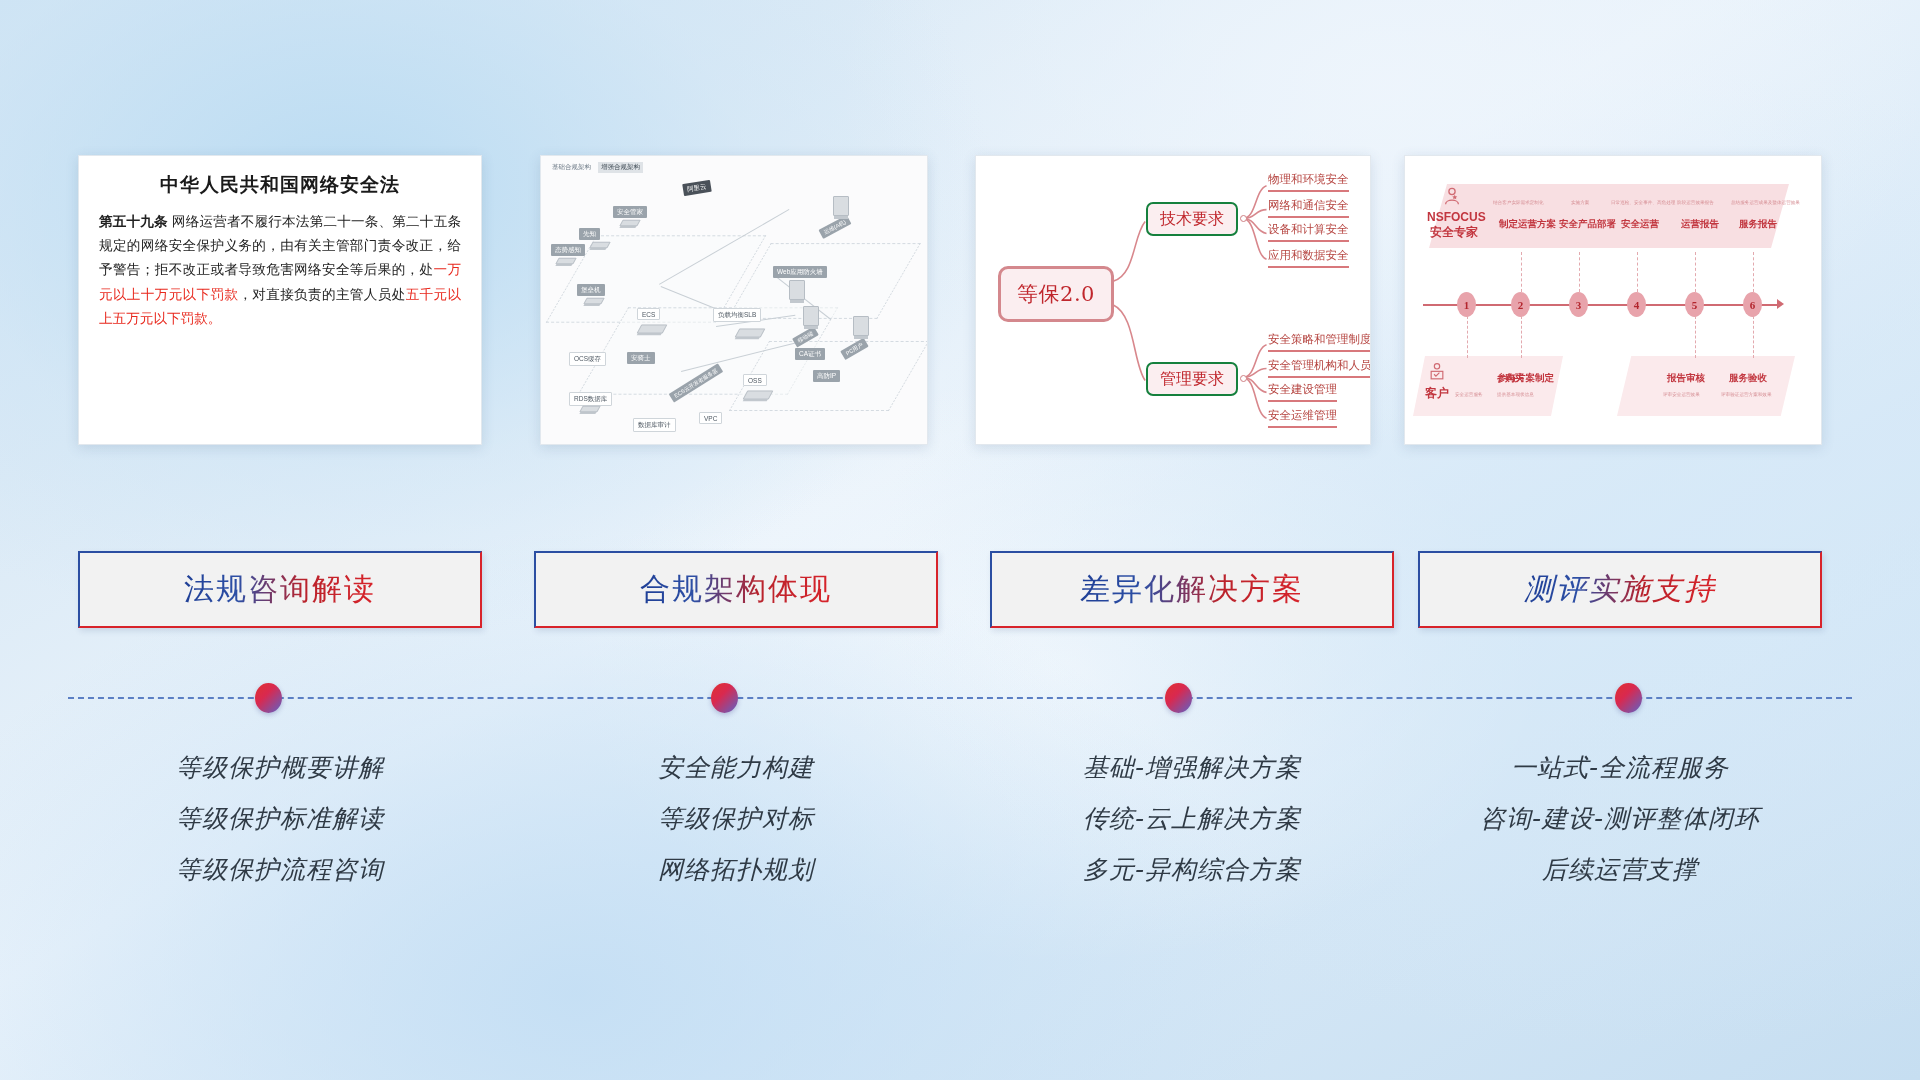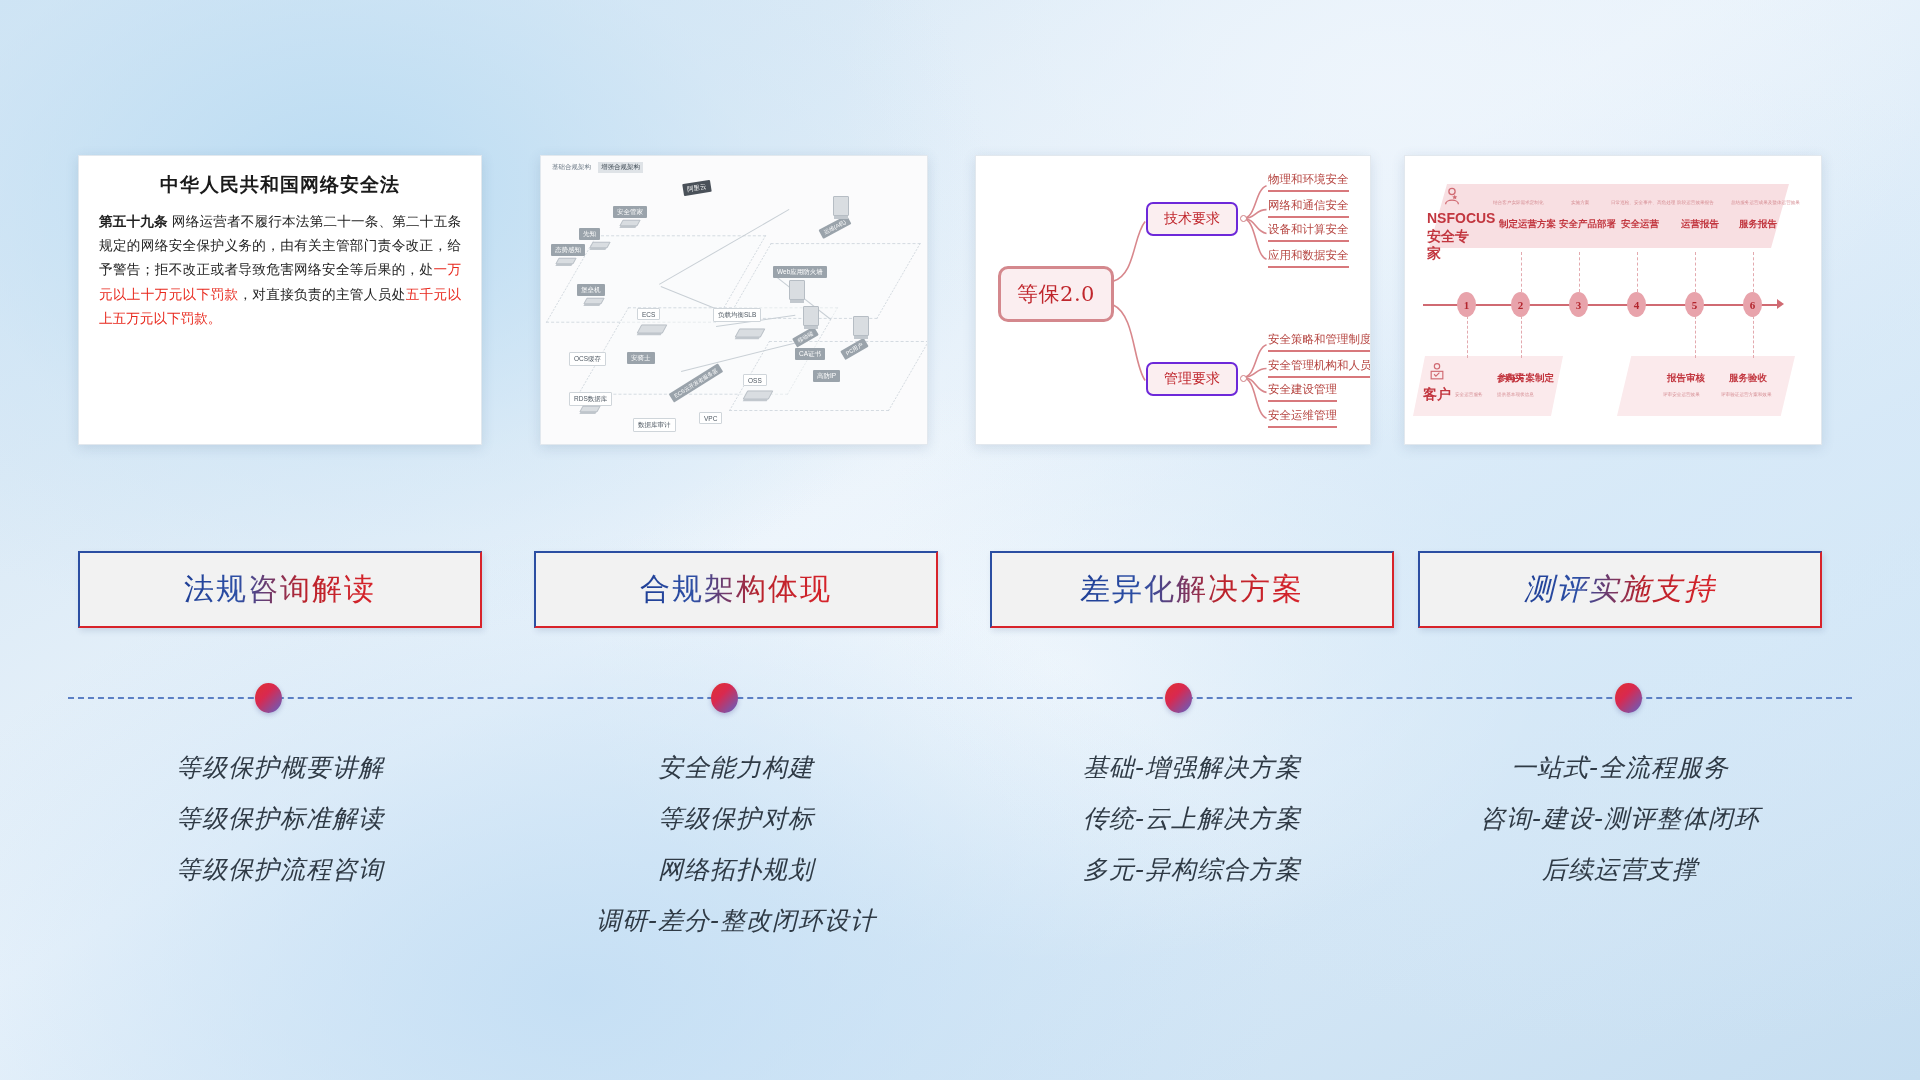--- a/index.html
+++ b/index.html
@@ -71,23 +71,23 @@
   .mind { position:relative; width:100%; height:100%; padding:10px; }
   .mm-root {
     position:absolute; left:22px; top:110px; width:116px; height:56px;
     background:#fbeef0; border:3px solid #d4888d; border-radius:10px;
     display:flex; align-items:center; justify-content:center;
     color:#c0272d; font-size:21px; font-weight:500; letter-spacing:.5px;
     font-family:"DejaVu Serif","Liberation Serif",serif;
   }
   .mm-branch {
     position:absolute; width:92px; height:34px;
-    background:#fbeef0; border:2px solid #6d28d9; border-radius:7px;
+    background:#fbeef0; border:2px solid #15803d; border-radius:7px;
     display:flex; align-items:center; justify-content:center;
-    color:#c0272d; font-size:14px;
+    color:#c0272d; font-size:16px;
     font-family:"DejaVu Serif","Liberation Serif",serif;
   }
   .mm-b1 { left:170px; top:46px; }
   .mm-b2 { left:170px; top:206px; }
   .mm-leaf {
     position:absolute; color:#b5433f; font-size:11.5px; white-space:nowrap;
     padding-bottom:3px; border-bottom:2.5px solid #d8787c;
     font-family:"DejaVu Serif","Liberation Serif",serif;
   }
   .mm-dot {
@@ -112,21 +112,21 @@
               border-left:7px solid #d06a72; border-top:5px solid transparent; border-bottom:5px solid transparent; }
   .tl-node {
     position:absolute; width:19px; height:25px; border-radius:50%;
     background:#e8a3ab; color:#b3262e; font-size:11px; font-weight:700;
     display:flex; align-items:center; justify-content:center; top:136px;
     font-family:"Liberation Serif",serif;
   }
   .tl-dash { position:absolute; width:1px; border-left:1px dashed #e3a9ae; }
   .tl-lbl { position:absolute; color:#c2363f; font-size:9.5px; font-weight:700; white-space:nowrap; }
   .tl-sub { position:absolute; color:#d58d93; font-size:4.6px; white-space:nowrap; }
-  .tl-role { position:absolute; color:#c2363f; font-size:14px; font-weight:700; line-height:1.25; }
+  .tl-role { position:absolute; color:#c2363f; font-size:12px; font-weight:700; text-align:center; line-height:1.25; }
   .tl-icon { position:absolute; color:#d06a72; }
 
   
   .titles { position:absolute; left:0; top:0; width:1920px; height:1080px; }
   .title-box {
     position:absolute; top:551px; height:77px;
     background:#f2f2f2;
     border-top:2px solid #2b4ea2; border-left:2px solid #2b4ea2;
     border-right:2px solid #d8232a; border-bottom:2px solid #d8232a;
     display:flex; align-items:center; justify-content:center;
@@ -369,21 +369,20 @@
 
   <div class="col col-1">
     <div class="line">等级保护概要讲解</div>
     <div class="line">等级保护标准解读</div>
     <div class="line">等级保护流程咨询</div>
   </div>
   <div class="col col-2">
     <div class="line">安全能力构建</div>
     <div class="line">等级保护对标</div>
     <div class="line">网络拓扑规划</div>
-    <div class="line">调研-差分-整改闭环设计</div>
   </div>
   <div class="col col-3">
     <div class="line">基础-增强解决方案</div>
     <div class="line">传统-云上解决方案</div>
     <div class="line">多元-异构综合方案</div>
   </div>
   <div class="col col-4">
     <div class="line">一站式-全流程服务</div>
     <div class="line">咨询-建设-测评整体闭环</div>
     <div class="line">后续运营支撑</div>

